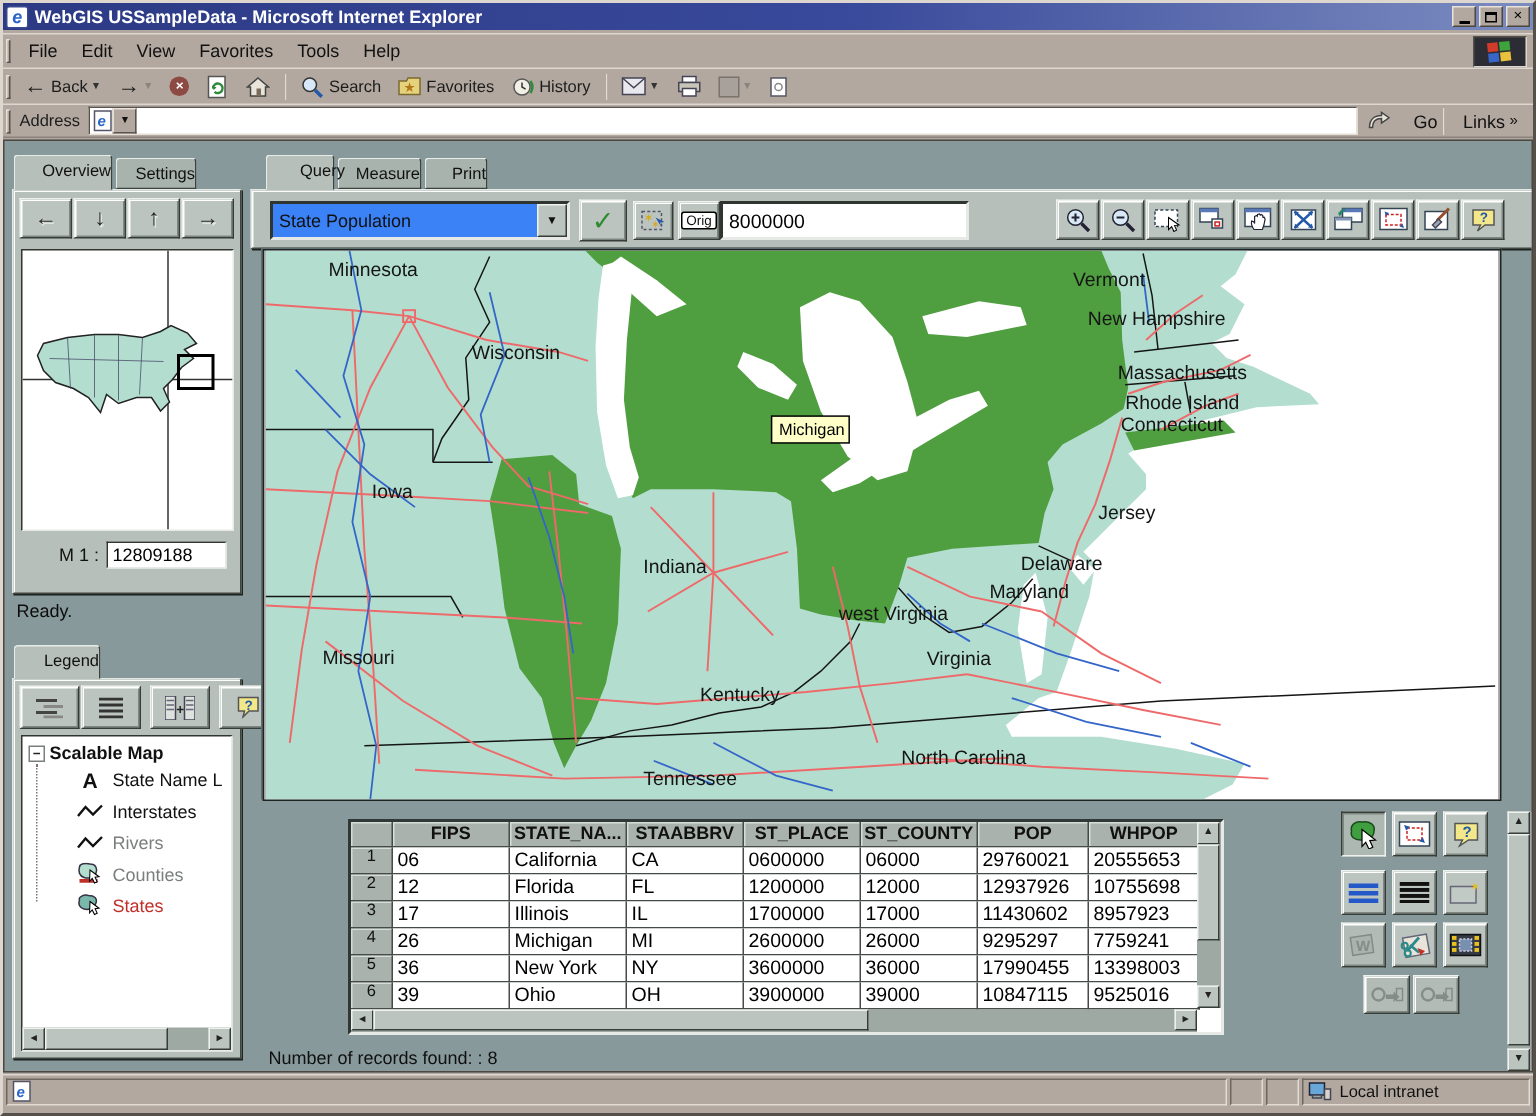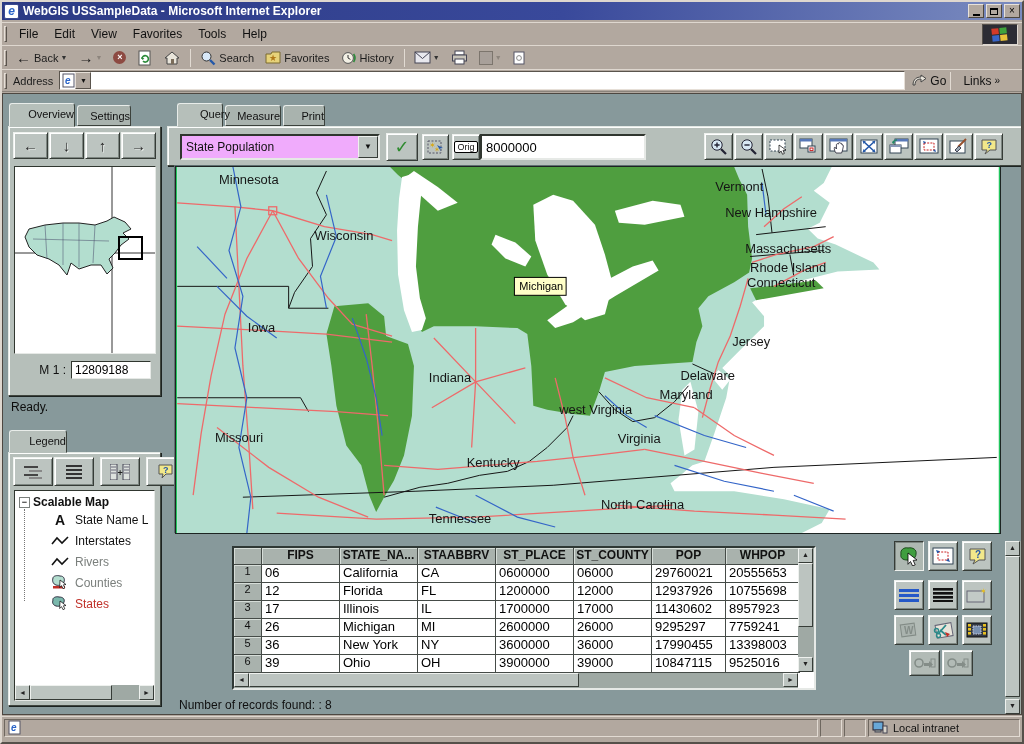--- a/index.html
+++ b/index.html
@@ -95,34 +95,34 @@
   .tree { position:relative; padding:4px 0 0 4px; font-size:12px; }
   .troot { display:flex; align-items:center; font-weight:bold; }
   .expbox { width:11px; height:11px; border:1px solid #7a7f7c; background:#fff; color:#222;
     font-size:9px; line-height:9px; text-align:center; margin-right:3px; }
   .titem { display:flex; align-items:center; height:21px; padding-left:30px; }
   .titem .ticon { width:22px; display:flex; justify-content:center; margin-right:4px; }
   .treelines { position:absolute; left:9px; top:18px; width:1px; height:92px; border-left:1px dotted #777; }
 
   
   .qpanel { left:164px; top:32px; width:856px; height:40px; }
-  .dd { position:absolute; left:12px; top:7px; width:200px; height:26px; background:#f0abfc;
+  .dd { position:absolute; left:12px; top:7px; width:200px; height:26px; background:#3b82f6;
     border:2px solid; border-color:#30362f #e6e9e6 #e6e9e6 #30362f; display:flex; align-items:center;justify-content:space-between; }
   .dd .ddtext { flex:1; font-size:12px; padding-left:4px; }
   .ddbtn { width:20px; height:22px; background:#bcc4c0; border:1px solid; border-color:#eef1ee #363c37 #363c37 #eef1ee;
     font-size:8px; text-align:center; line-height:20px; }
   .qinput { position:absolute; left:312px; top:7px; width:166px; height:26px; background:#fff;
     border:2px solid; border-color:#30362f #e6e9e6 #e6e9e6 #30362f; font-size:13px; padding:0 4px;
     font-family:"Liberation Sans",sans-serif; }
   .origface { background:#fff; border:1px solid #000; border-radius:2px; font-size:9px; padding:0 2px; }
   .maptools { position:absolute; left:536px; top:6px; display:flex; gap:1px; }
   .mtool { width:29px; height:27px; }
 
   
-  .mapview { left:172px; top:72px; width:826px; height:368px; background:#22c55e;
+  .mapview { left:172px; top:72px; width:826px; height:368px; background:#a3a3a3;
     border:1px solid #1d2422; box-shadow:-1px -1px 0 #5f6f70; overflow:hidden; }
   .mlabel { font-size:13px; fill:#151515; font-family:"Liberation Sans",sans-serif; }
 
   
   .rtable { left:229px; top:452px; width:584px; height:144px; background:#fff;
     border:2px solid; border-color:#2f3835 #e6e9e6 #e6e9e6 #2f3835; }
   .trow { display:flex; height:18px; }
   .thead-row { height:17px; }
   .cell { border-right:1px solid #454b47; border-bottom:1px solid #454b47; overflow:hidden;
     font-size:13px; padding:0 3px; white-space:nowrap; background:#fff; color:#000; }
@@ -270,21 +270,21 @@
       <svg width="13" height="15" viewBox="0 0 13 15">
         <rect x="1" y="1" width="11" height="13" fill="#fff" stroke="#556"></rect>
         <text x="3" y="11" font-size="10" font-style="italic" font-weight="bold" fill="#2a64c8">e</text>
       </svg>
       <span class="addrop">▼</span>
     </span>
     <span class="gobtn">
       <svg width="16" height="13" viewBox="0 0 16 13">
         <path d="M2,11 C2,5 6,3 10,3 L10,1 L15,4.5 L10,8 L10,5 C7,5 4,6 4,11 Z" fill="#e8e4da" stroke="#444"></path>
       </svg>
-      <span style="margin-left:3px">Go</span>
+      <span style="margin-left:15px">Go</span>
     </span>
     <span class="tsep"></span>
     <span class="links">
       <span>Links</span>
         <span style="font-size:10px;margin-left:3px;">»</span>
     </span>
   </div>
 
   <div class="content">
 

